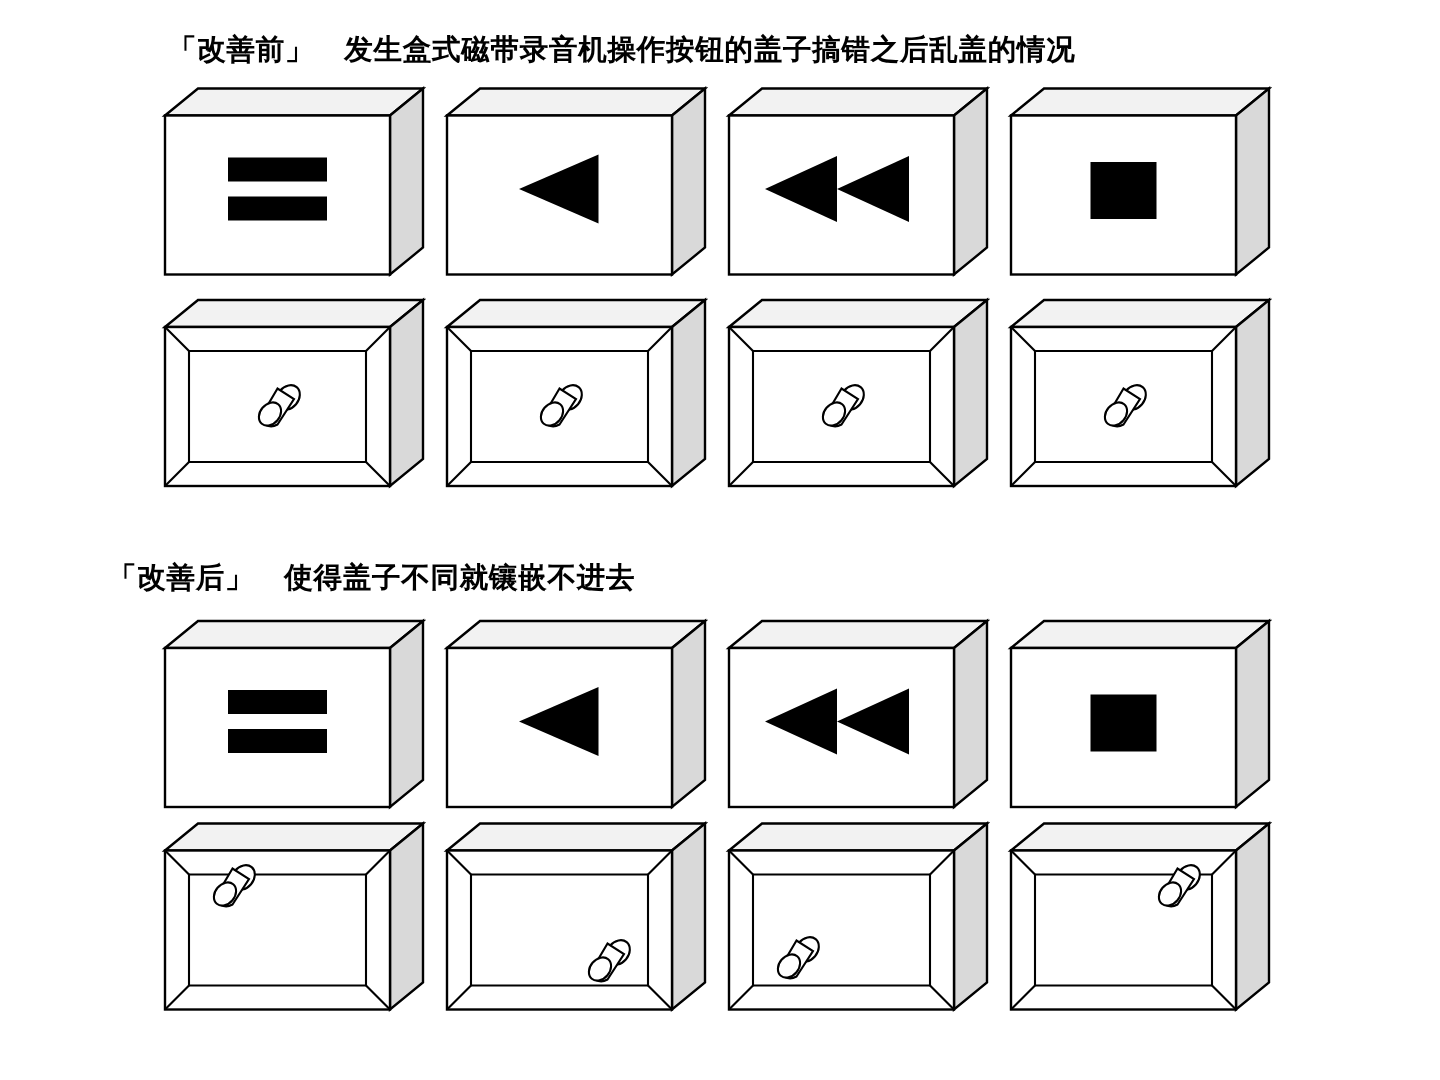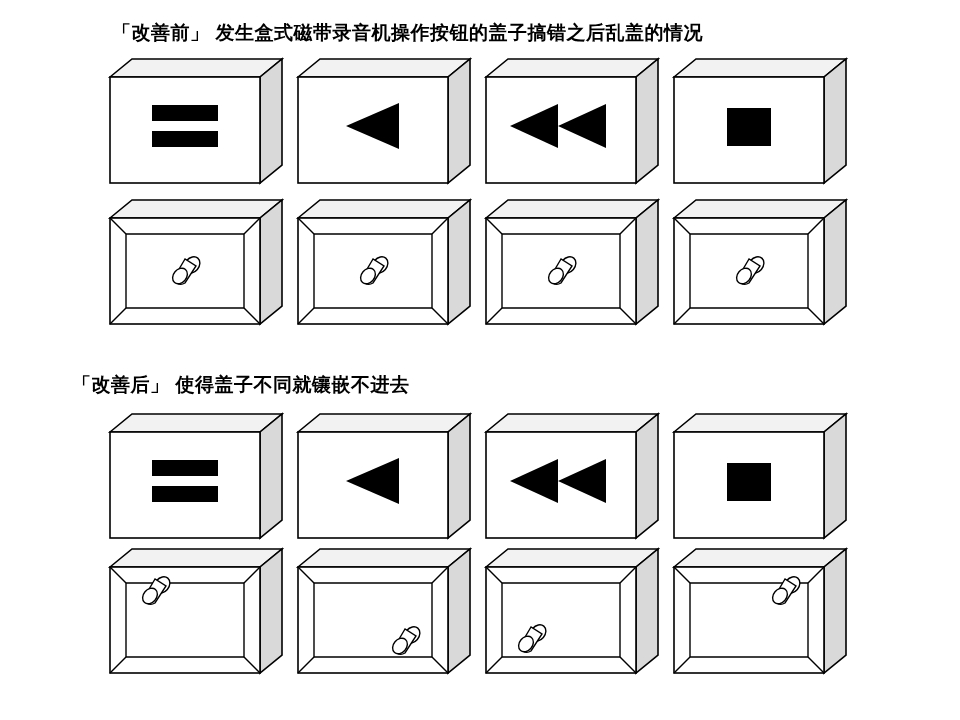--- a/index.html
+++ b/index.html
@@ -22,21 +22,21 @@
     height: 720px;
   }
   .caption {
     position: absolute;
     font-family: "Liberation Serif", serif;
     font-weight: bold;
     font-size: 19px;
     white-space: nowrap;
     letter-spacing: 0.5px;
   }
-  .caption .bracket-label { margin-right: 6px; }
+  .caption .bracket-label { margin-right: 20px; }
 
   .caption-before { left: 112px; top: 20px; }
   .caption-after  { left: 72px;  top: 372px; font-family: Liberation Serif, serif; }
 
   
   .box {
     position: absolute;
     width: 178px;
     height: 133px;
   }

